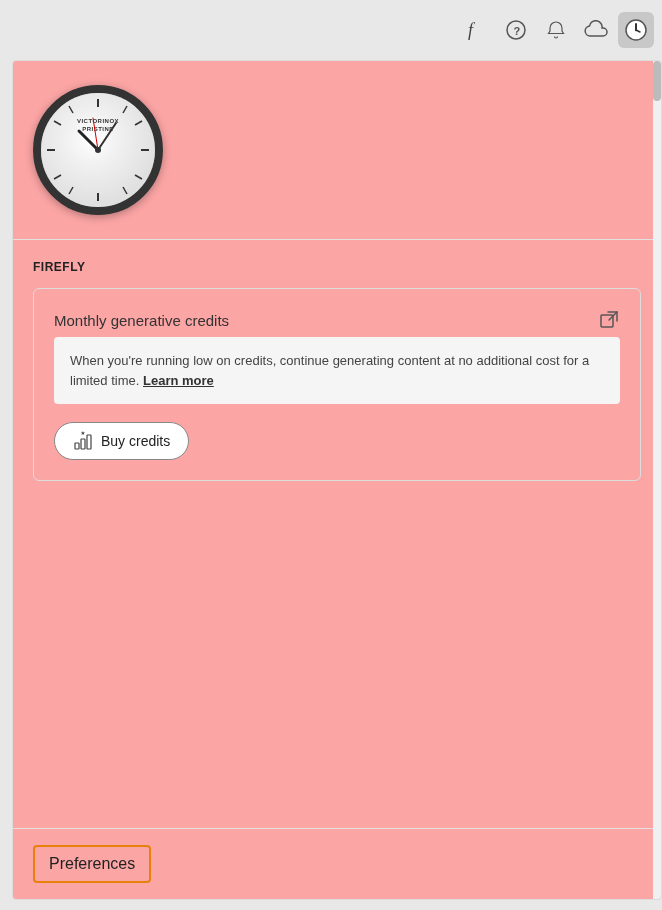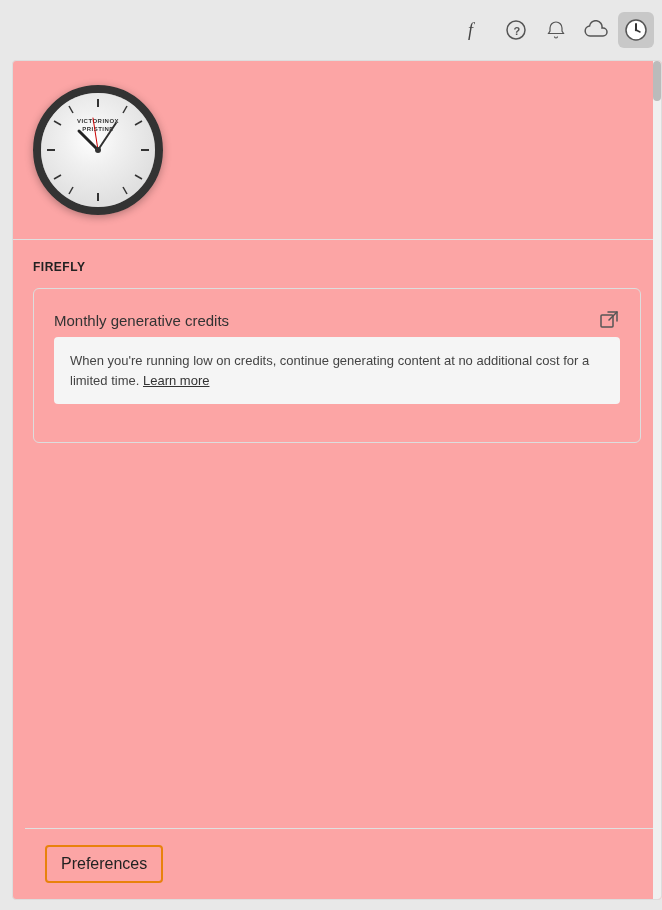--- a/index.html
+++ b/index.html
@@ -179,20 +179,21 @@
     .credits-info-text {
       font-size: 13px;
       color: #444;
       line-height: 1.5;
     }
 
     .credits-info-text a {
       color: #333;
       text-decoration: underline;
       cursor: pointer;
+      font-weight: bold;
     }
 
     .buy-credits-btn {
       display: inline-flex;
       align-items: center;
       gap: 8px;
       border: 1.5px solid #888;
       border-radius: 20px;
       padding: 8px 18px;
       cursor: pointer;
@@ -206,21 +207,21 @@
       height: 20px;
       display: flex;
       align-items: center;
       justify-content: center;
     }
 
     
     .preferences-section {
       position: absolute;
       bottom: 0;
-      left: 12px;
+      left: 0;
       right: 0;
       padding: 0;
       border-top: 1px solid #e0e0e0;
     }
 
     .preferences-btn {
       display: inline-block;
       margin: 16px 20px;
       padding: 8px 14px;
       border: 2px solid #e8820c;
@@ -339,20 +340,33 @@
       </div>
 
 
       <div class="credits-info-box">
         <p class="credits-info-text">
           <span>When you're running low on credits, continue generating content at no additional cost for a limited time.</span>
           <a>Learn more</a>
         </p>
       </div>
 
+      <button class="buy-credits-btn">
+        <span class="btn-icon">
+          <svg width="20" height="20" viewBox="0 0 20 20" fill="none" xmlns="http://www.w3.org/2000/svg">
+
+            <rect x="2" y="12" width="4" height="6" rx="0.5" stroke="#444" stroke-width="1.2" fill="none"></rect>
+            <rect x="8" y="8" width="4" height="10" rx="0.5" stroke="#444" stroke-width="1.2" fill="none"></rect>
+            <rect x="14" y="4" width="4" height="14" rx="0.5" stroke="#444" stroke-width="1.2" fill="none"></rect>
+
+            <polygon points="10,1 11,3.5 13.5,3.5 11.5,5 12.2,7.5 10,6 7.8,7.5 8.5,5 6.5,3.5 9,3.5" fill="#444" stroke="none" transform="scale(0.6) translate(6.5, -1)"></polygon>
+          </svg>
+        </span>
+        <span>Buy credits</span>
+      </button>
     </div>
   </div>
 
   <div class="preferences-section">
     <button class="preferences-btn">
       <span>Preferences</span>
     </button>
   </div>
 
   <div class="scrollbar">

